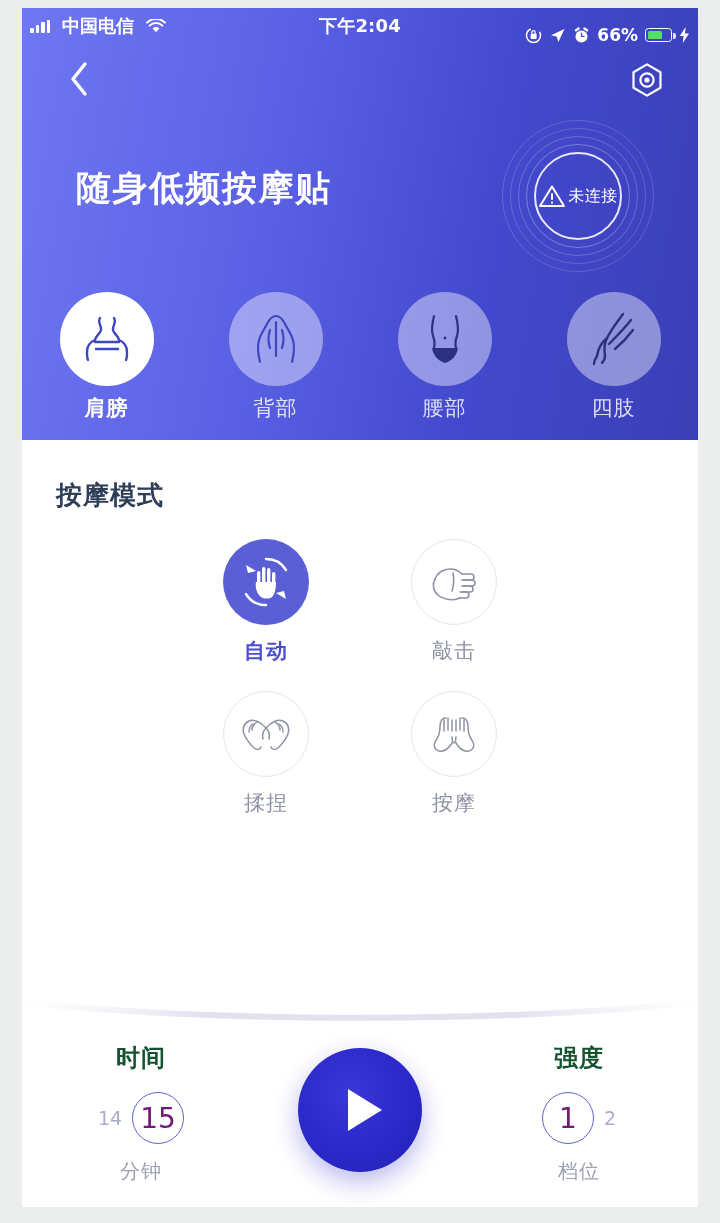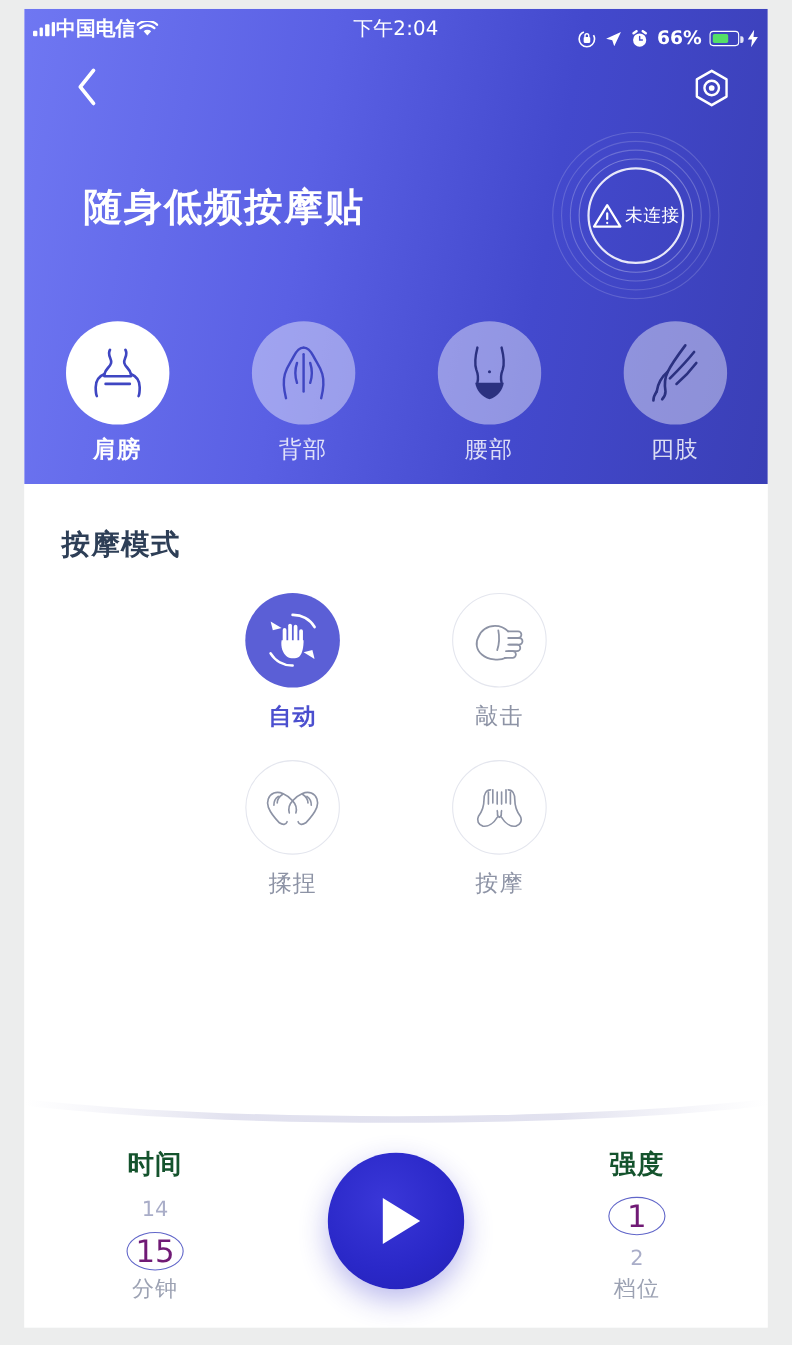--- a/index.html
+++ b/index.html
@@ -20,23 +20,23 @@
   #header {
     position:relative; width:100%; height:432px;
     background:linear-gradient(100deg,#6f77f2 0%, #5a60e4 38%, #4349cd 68%, #3a3fb6 100%);
   }
 
   
   #statusbar {
     position:absolute; top:0; left:0; right:0; height:36px;
     display:flex; align-items:center; color:#fff;
   }
-  #sb-left { position:absolute; left:8px; display:flex; align-items:center; gap:1px; }
+  #sb-left { position:absolute; left:8px; display:flex; align-items:center; gap:12px; }
   #sb-center { position:absolute; left:0; right:0; text-align:center;
-    font-size:18px; font-weight:normal; letter-spacing:.2px; }
+    font-size:18px; font-weight:bold; letter-spacing:.2px; }
   #sb-right { position:absolute; right:8px; display:flex; align-items:center; gap:7px;margin-top:18px; }
   .carrier { font-size:18px; font-weight:bold; letter-spacing:0px; }
   .bars { display:flex; align-items:flex-end; gap:2px; height:13px; }
   .bars i { width:3.5px; background:#fff; border-radius:1px; display:block; }
   .bars i:nth-child(1){height:5px;} .bars i:nth-child(2){height:8px;}
   .bars i:nth-child(3){height:11px;} .bars i:nth-child(4){height:13px;}
   .pct { font-size:17px; font-weight:bold; }
   .batt { width:27px; height:14px; border:1.8px solid #fff; border-radius:3.5px;
     position:relative; padding:1.6px; }
   .batt::after { content:""; position:absolute; right:-4.5px; top:4px;
@@ -108,21 +108,21 @@
     position:absolute; left:0; right:0; top:982px; height:38px; overflow:hidden;
   }
 
   
   #controls {
     position:absolute; left:0; right:0; top:1018px; height:181px;
     display:flex; align-items:flex-start; justify-content:center;
   }
   .ctrl-col { width:238px; display:flex; flex-direction:column; align-items:center; padding-top:16px; }
   .ctrl-head { font-size:24px; font-weight:bold; color:#14532d; letter-spacing:1px; }
-  .stepper { display:flex; align-items:center; gap:10px; margin-top:14px; height:60px;flex-direction:column; }
+  .stepper { display:flex; align-items:center; gap:10px; margin-top:14px; height:60px; }
   .step-side { font-size:19px; color:#a9adc8; }
   .step-cur {
     width:52px; height:52px; border-radius:50%;
     border:1.8px solid #6166c9;
     display:flex; align-items:center; justify-content:center;
     font-size:28px; color:#701a75; font-weight:400;
   }
   .ctrl-unit { font-size:20px; color:#9ca2b3; margin-top:10px; letter-spacing:1px; }
   #playcol { width:200px; display:flex; align-items:flex-start; justify-content:center; padding-top:22px; }
   #playbtn {

